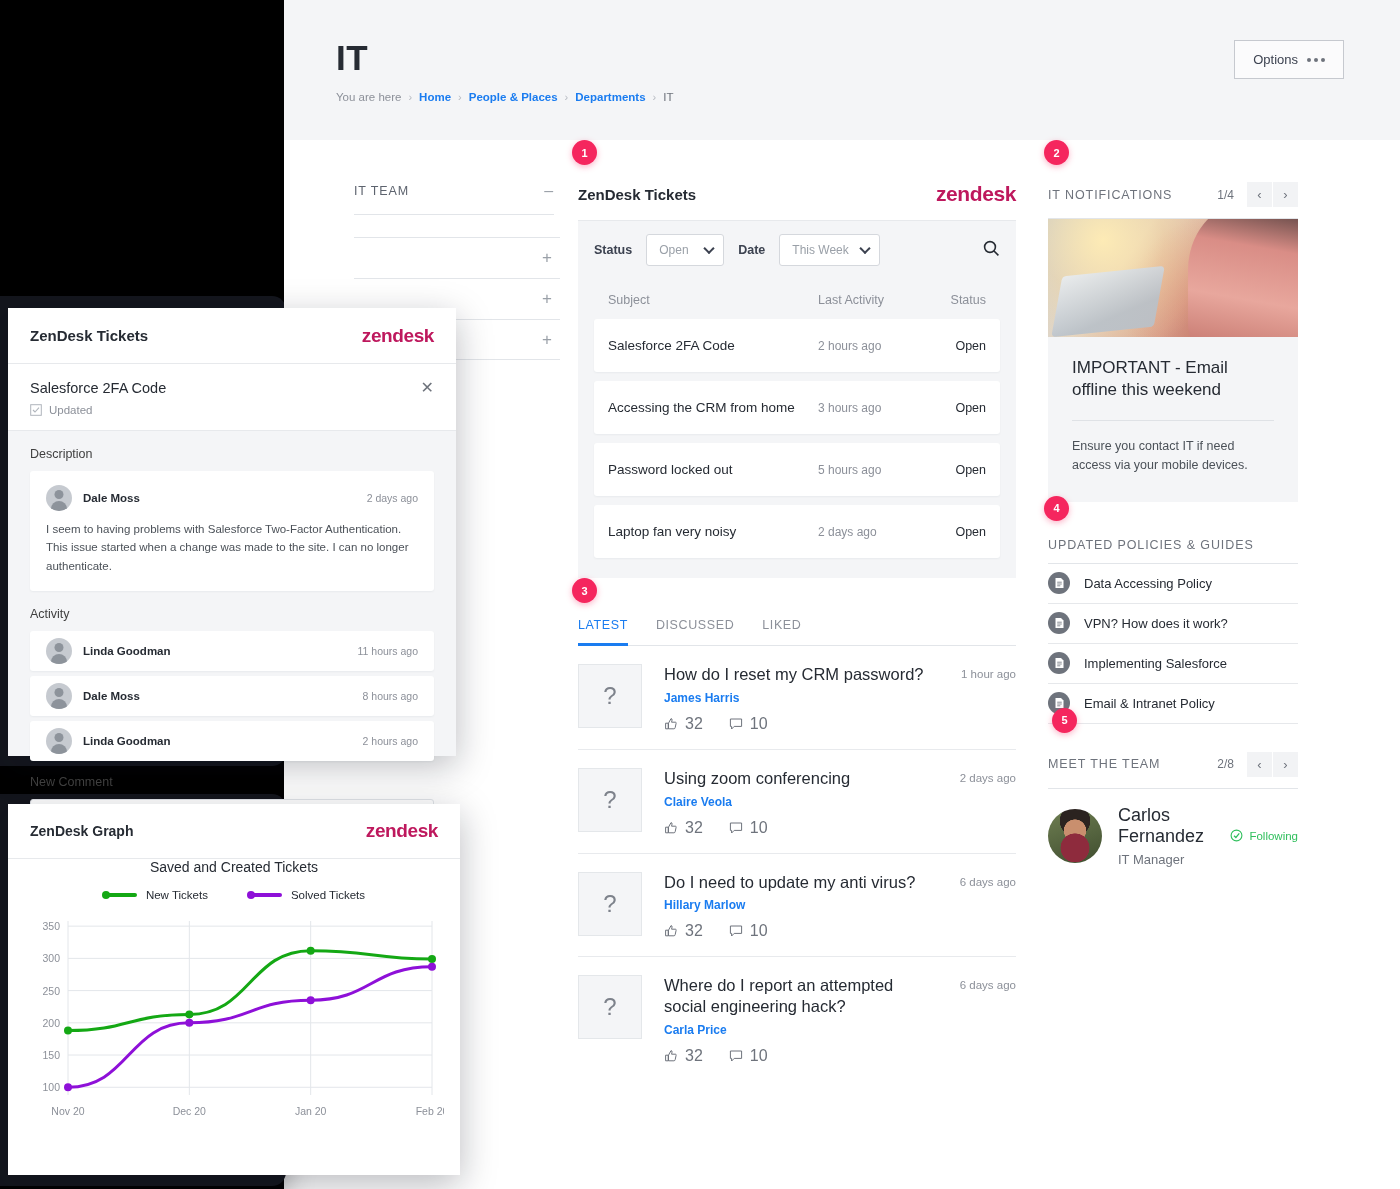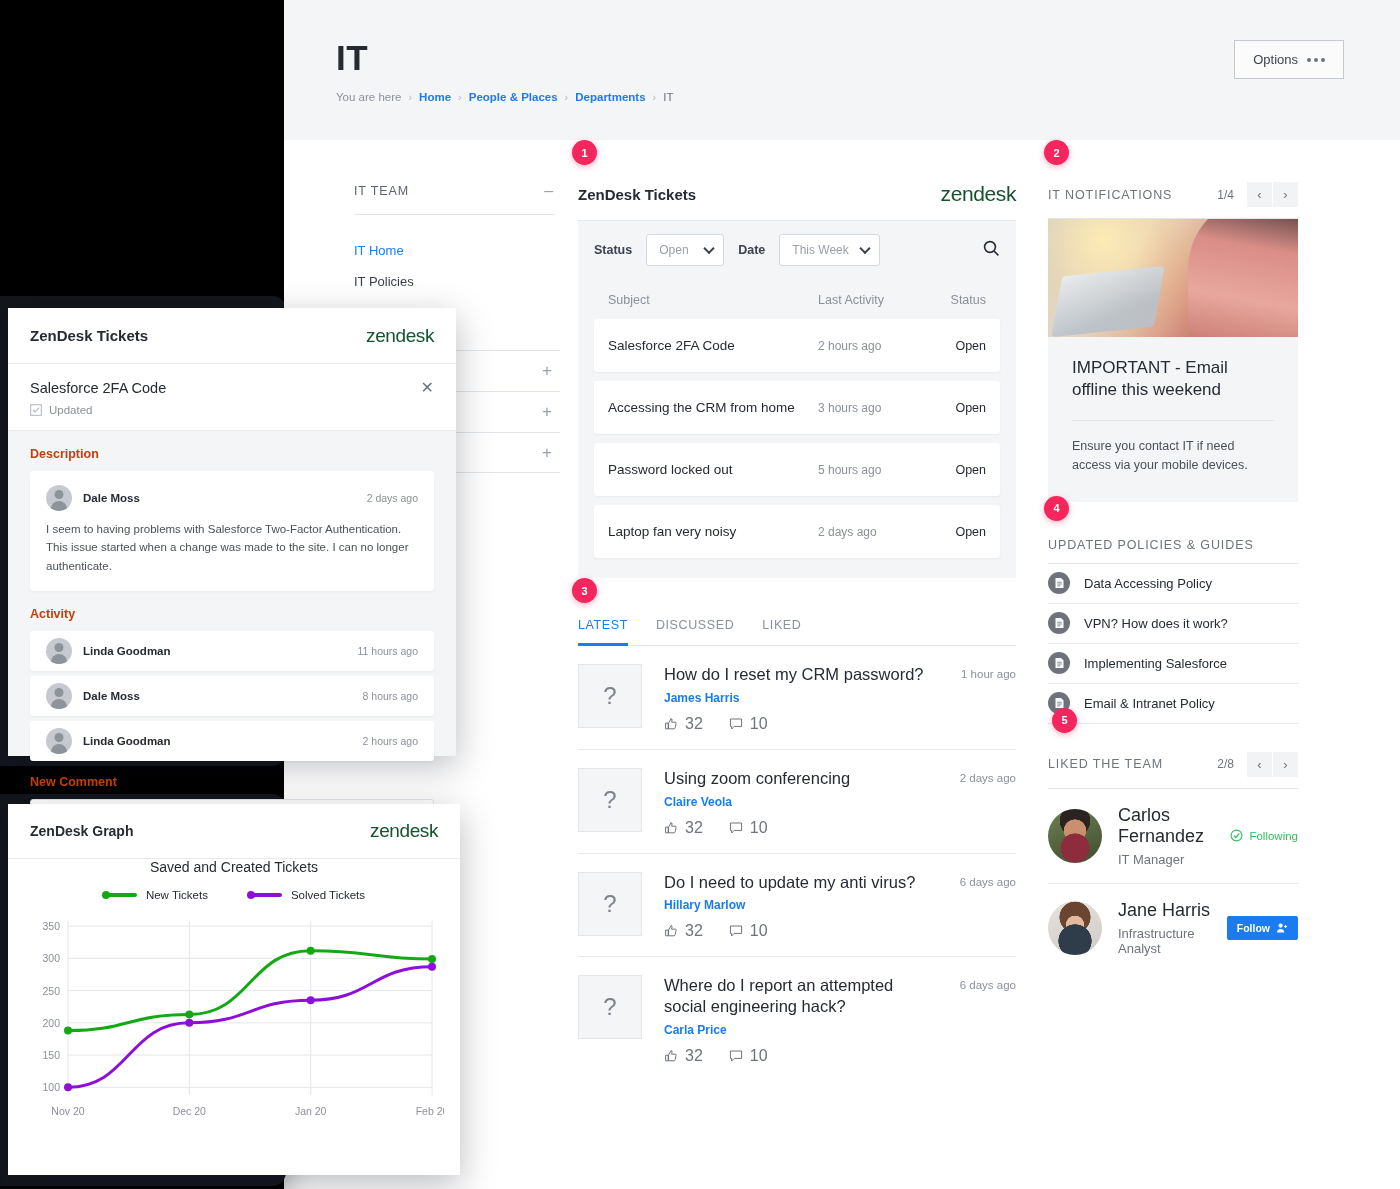--- a/index.html
+++ b/index.html
@@ -95,21 +95,21 @@
     border-radius: 0 0 3px 0; z-index:-1;
   }
 
   
   .zd-card { position: relative; }
   .zd-head {
     display:flex; justify-content:space-between; align-items:center;
     padding-bottom: 14px;
   }
   .zd-title { font-size:15px; font-weight:700; color:#262b33; }
-  .zd-logo { font-size: 21px; color:#14532d; letter-spacing:-.4px; font-weight:400; }
+  .zd-logo { font-size: 21px; color:#be185d; letter-spacing:-.4px; font-weight:700; }
   .zd-filterbar {
     background:#f4f5f7; border-top:1px solid #e7e9ec;
     display:flex; align-items:center; gap:14px; padding: 13px 16px;
   }
   .flabel { font-size:12.5px; font-weight:700; color:#3c4250; }
   .fselect {
     position:relative; background:#fff; border:1px solid #d5d8dd; border-radius:3px;
     font-size:12px; color:#9aa0a8; padding: 8px 30px 8px 12px; cursor:pointer;
     min-width: 78px;
   }
@@ -256,21 +256,21 @@
     padding: 0 22px; height:56px; border-bottom:1px solid #e7e9ec;
   }
   .tm-sub {
     background:#fff; padding: 16px 22px 14px 22px; border-bottom:1px solid #e7e9ec;
   }
   .tm-sub-top { display:flex; justify-content:space-between; align-items:flex-start; }
   .tm-ticket-title { font-size:14.5px; color:#262b33; }
   .tm-close { font-size:16px; color:#6e737c; cursor:pointer; line-height:1; }
   .tm-status { display:flex; align-items:center; gap:7px; margin-top:8px; font-size:11.5px; color:#8c9099; }
   .tm-body { padding: 16px 22px 0 22px; }
-  .tm-sec-title { font-size:12.5px; font-weight:700; color:#c2410c; margin-bottom: 10px; }
+  .tm-sec-title { font-size:12.5px; font-weight:400; color:#404040; margin-bottom: 10px; }
   .tm-desc {
     background:#fff; border-radius:3px; padding: 14px 16px 16px 16px;
     box-shadow: 0 1px 2px rgba(20,30,50,.05);
   }
   .tm-desc-top { display:flex; justify-content:space-between; align-items:center; }
   .tm-person { display:flex; align-items:center; gap:11px; }
   .tm-av {
     width:26px; height:26px; border-radius:50%; background:#c6cad0; flex:none;
     position:relative; overflow:hidden;
   }
@@ -364,25 +364,20 @@
     </div>
 
     <div id="page-body">
 
       <div id="col-left">
         <div class="sidebar-head">
           <span>IT TEAM</span>
           <span class="minus">–</span>
         </div>
         <div class="sidebar-rule"></div>
-        <div class="sidebar-list">
-          <div class="sidebar-item active">IT Home</div>
-          <div class="sidebar-item">IT Policies</div>
-          <div class="sidebar-item">IT Guides</div>
-        </div>
         <div class="accordion">
           <div class="acc-row">
             <span></span>
             <span class="plus">+</span>
           </div>
           <div class="acc-row">
             <span></span>
             <span class="plus">+</span>
           </div>
           <div class="acc-row">
@@ -637,21 +632,21 @@
             <span class="policy-label">Email &amp; Intranet Policy</span>
           </div>
         </div>
 
         <div style="position:relative; margin-top:28px;">
           <div class="pin" style="left:4px; top:-44px;">
             <div class="tail"></div>
             <div class="bubble">5</div>
           </div>
           <div class="sec-head">
-            <span class="sec-title">LIKED THE TEAM</span>
+            <span class="sec-title">MEET THE TEAM</span>
             <span class="pager">
               <span class="count">2/8</span>
               <span class="pg-btn">‹</span>
               <span class="pg-btn">›</span>
             </span>
           </div>
           <div class="sec-rule"></div>
 
           <div class="team-row">
             <div class="avatar av-carlos"></div>
@@ -661,35 +656,20 @@
             </div>
             <div class="following">
               <svg width="13" height="13" viewBox="0 0 13 13">
                   <circle cx="6.5" cy="6.5" r="5.4" fill="none" stroke="#2fbf5c" stroke-width="1.1"></circle>
                   <path d="M4 6.7 L5.9 8.5 L9.3 4.4" fill="none" stroke="#2fbf5c" stroke-width="1.2"></path>
                 </svg>
               <span>Following</span>
             </div>
           </div>
 
-          <div class="team-row">
-            <div class="avatar av-jane"></div>
-            <div class="team-main">
-              <div class="team-name">Jane Harris</div>
-              <div class="team-role">Infrastructure Analyst</div>
-            </div>
-            <div class="follow-btn">
-              <span>Follow</span>
-              <svg width="12" height="12" viewBox="0 0 12 12">
-                  <circle cx="4.6" cy="3.6" r="2.1" fill="#fff"></circle>
-                  <path d="M1 10.4 Q1 6.9 4.6 6.9 Q8.2 6.9 8.2 10.4 Z" fill="#fff"></path>
-                  <path d="M9.6 3 V6 M8.1 4.5 H11.1" stroke="#fff" stroke-width="1"></path>
-                </svg>
-            </div>
-          </div>
         </div>
       </div>
     </div>
   </div>
 
   <div id="ticket-modal">
     <div class="tm-head">
       <span class="zd-title">ZenDesk Tickets</span>
       <span class="zd-logo" style="font-size:19px;">zendesk</span>
     </div>

